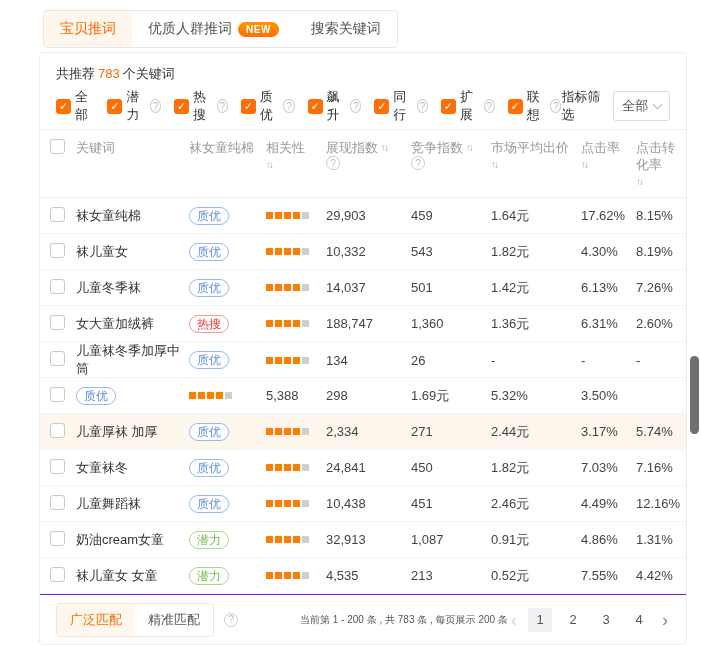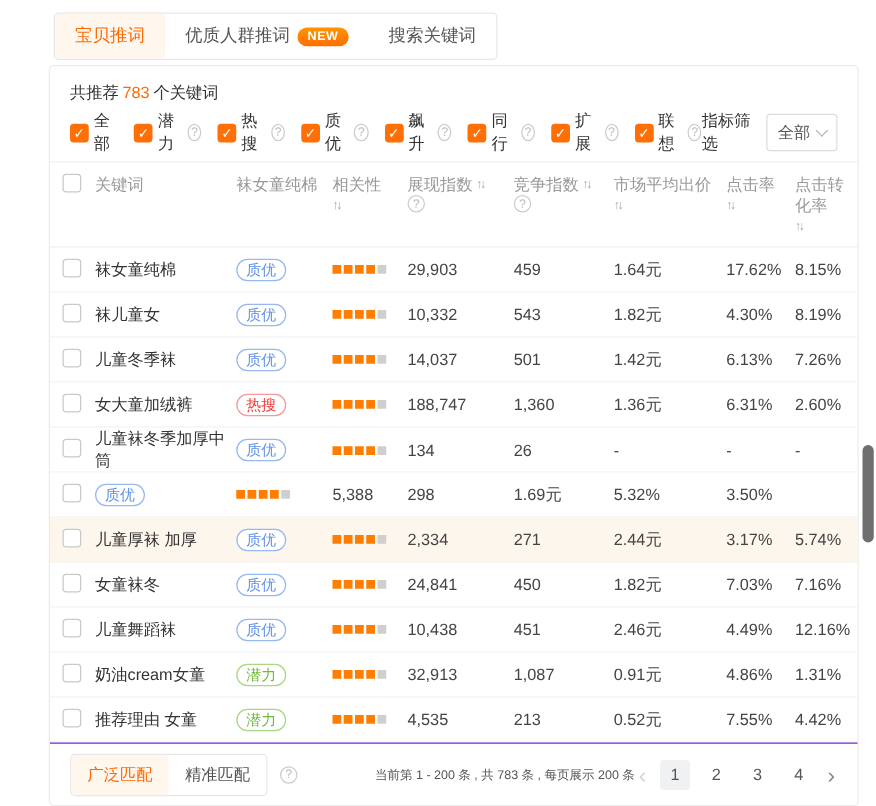--- a/index.html
+++ b/index.html
@@ -383,21 +383,21 @@
             <span class="dot"></span>
           </div>
           <div class="cell num">32,913</div>
           <div class="cell num">1,087</div>
           <div class="cell num">0.91元</div>
           <div class="cell num">4.86%</div>
           <div class="cell num">1.31%</div>
         </div>
         <div class="trow">
           <div class="cell"><span class="cb empty"></span></div>
-          <div class="cell keyword">推荐理由 女童</div>
+          <div class="cell keyword">袜儿童女 女童</div>
           <div class="cell"><span class="pill potential">潜力</span></div>
           <div class="cell dots">
             <span class="dot on"></span>
             <span class="dot on"></span>
             <span class="dot on"></span>
             <span class="dot on"></span>
             <span class="dot"></span>
           </div>
           <div class="cell num">4,535</div>
           <div class="cell num">213</div>

